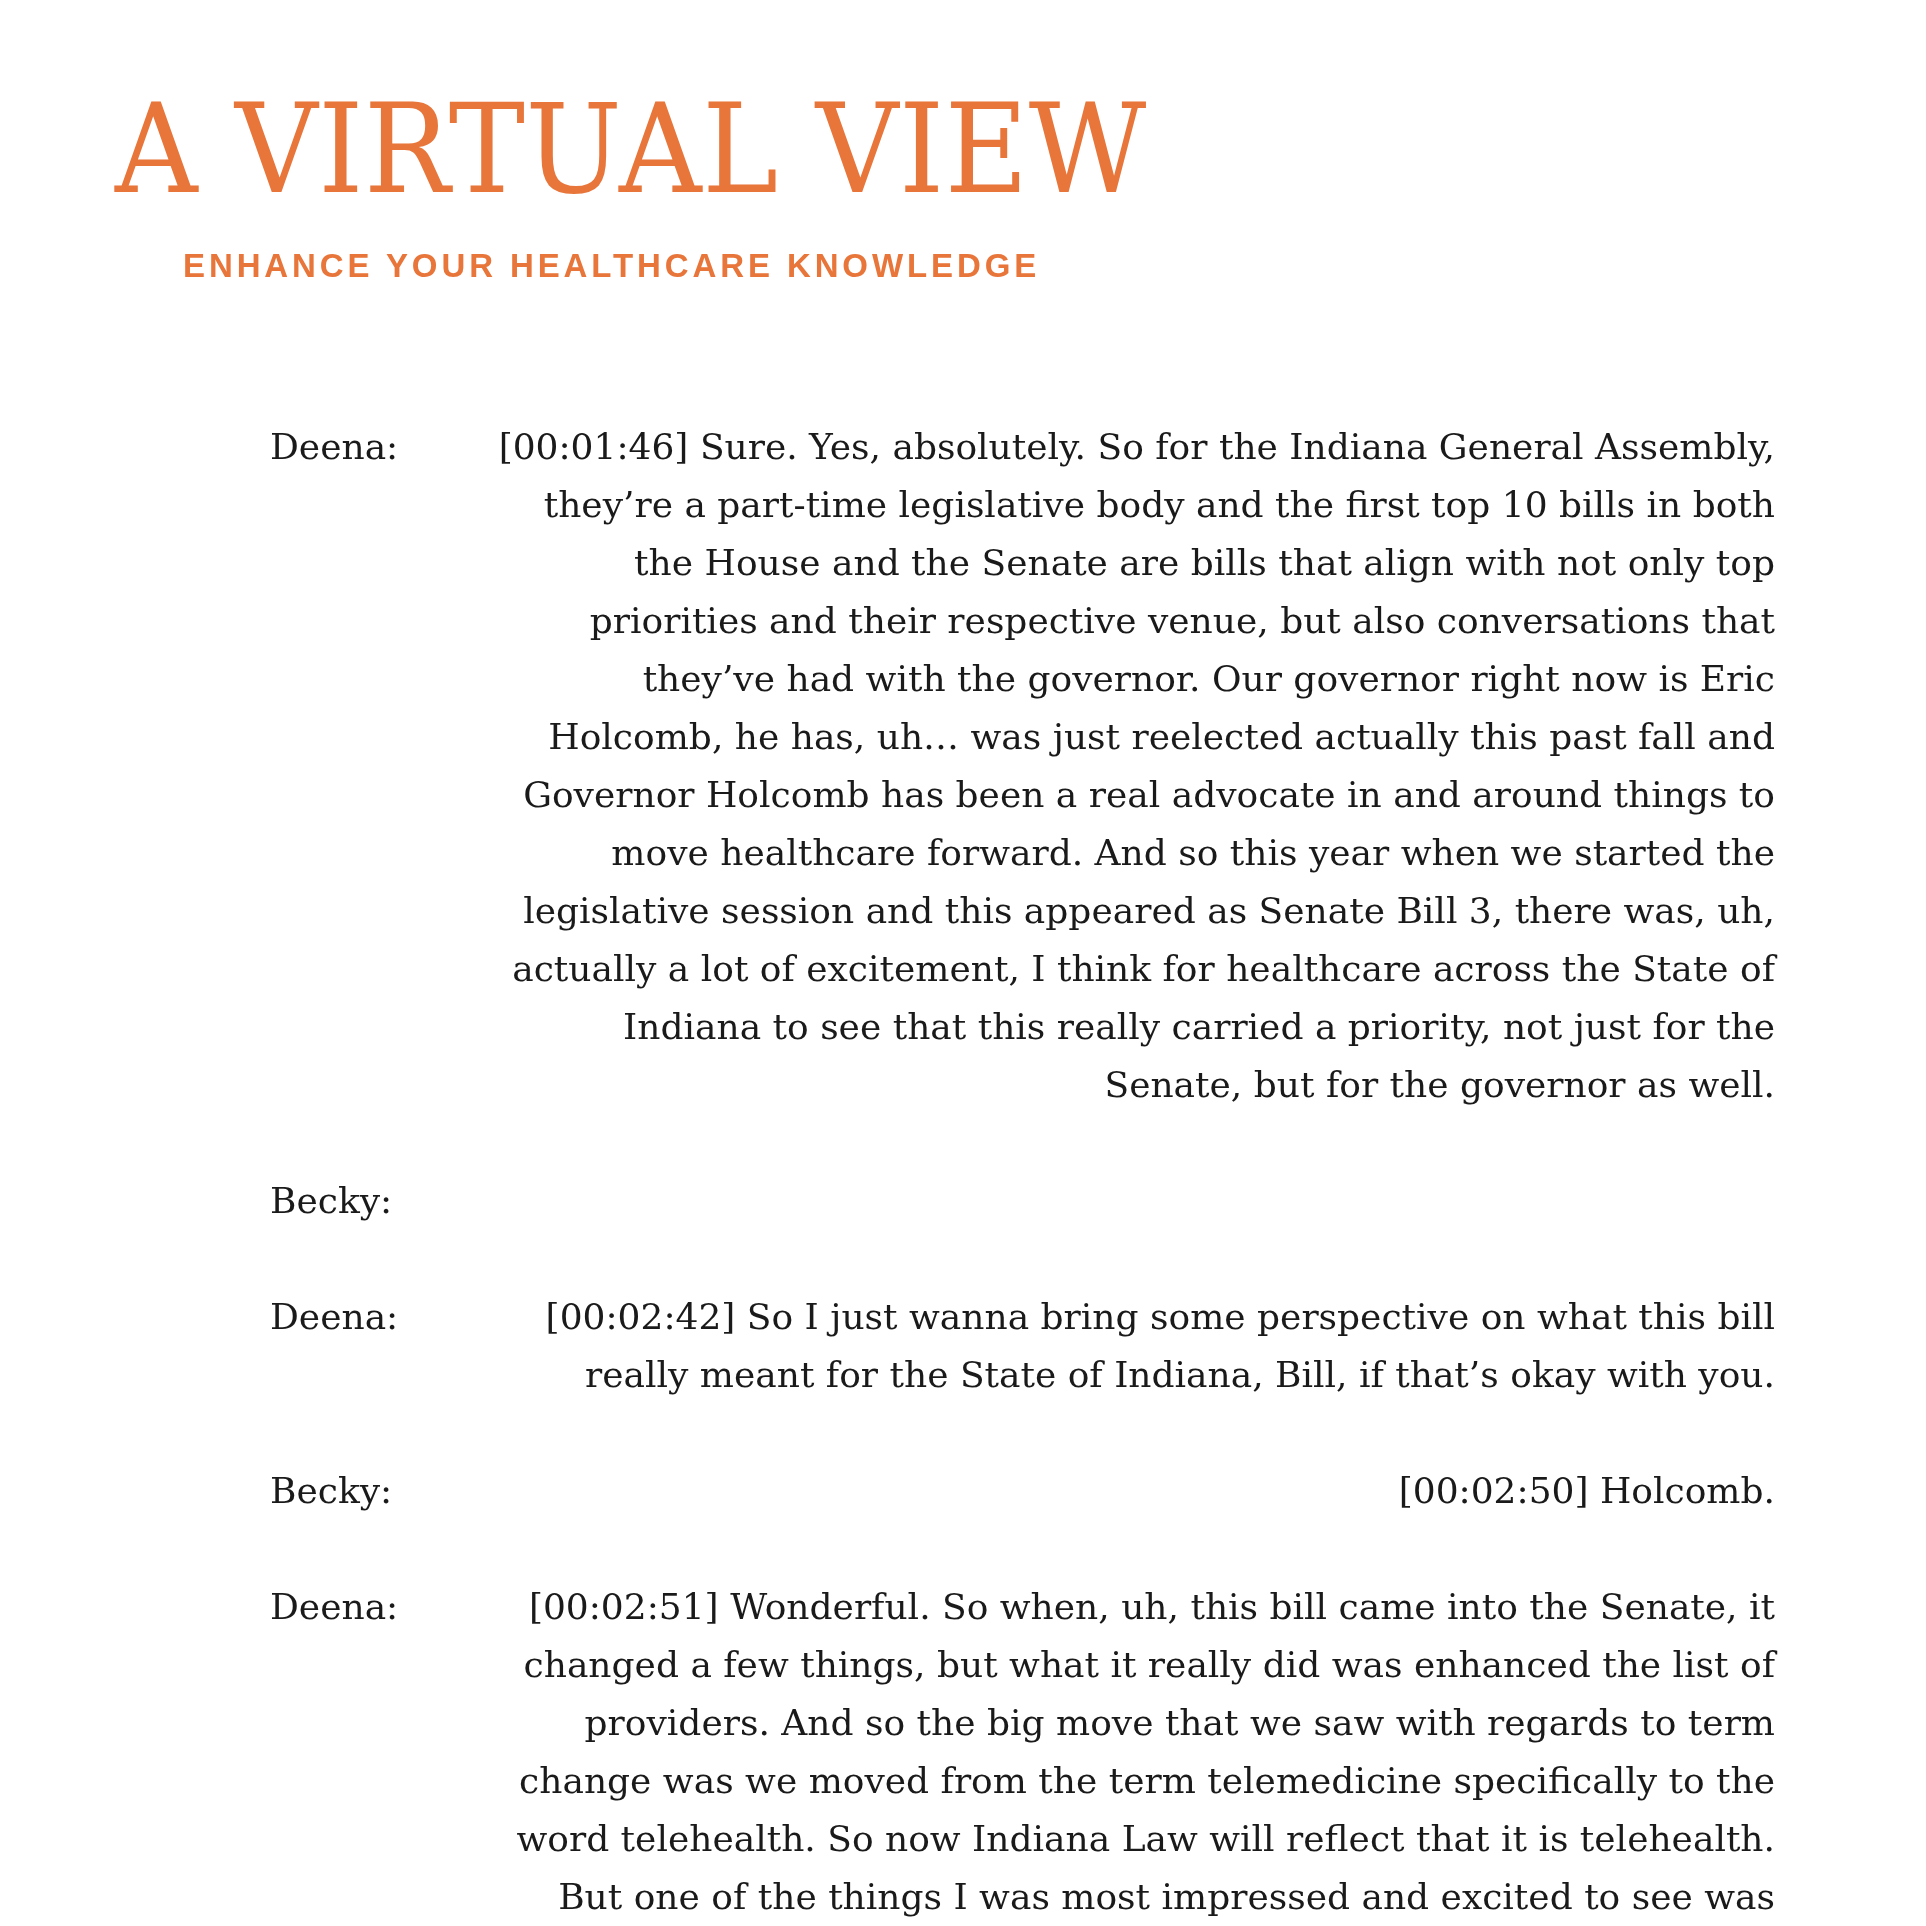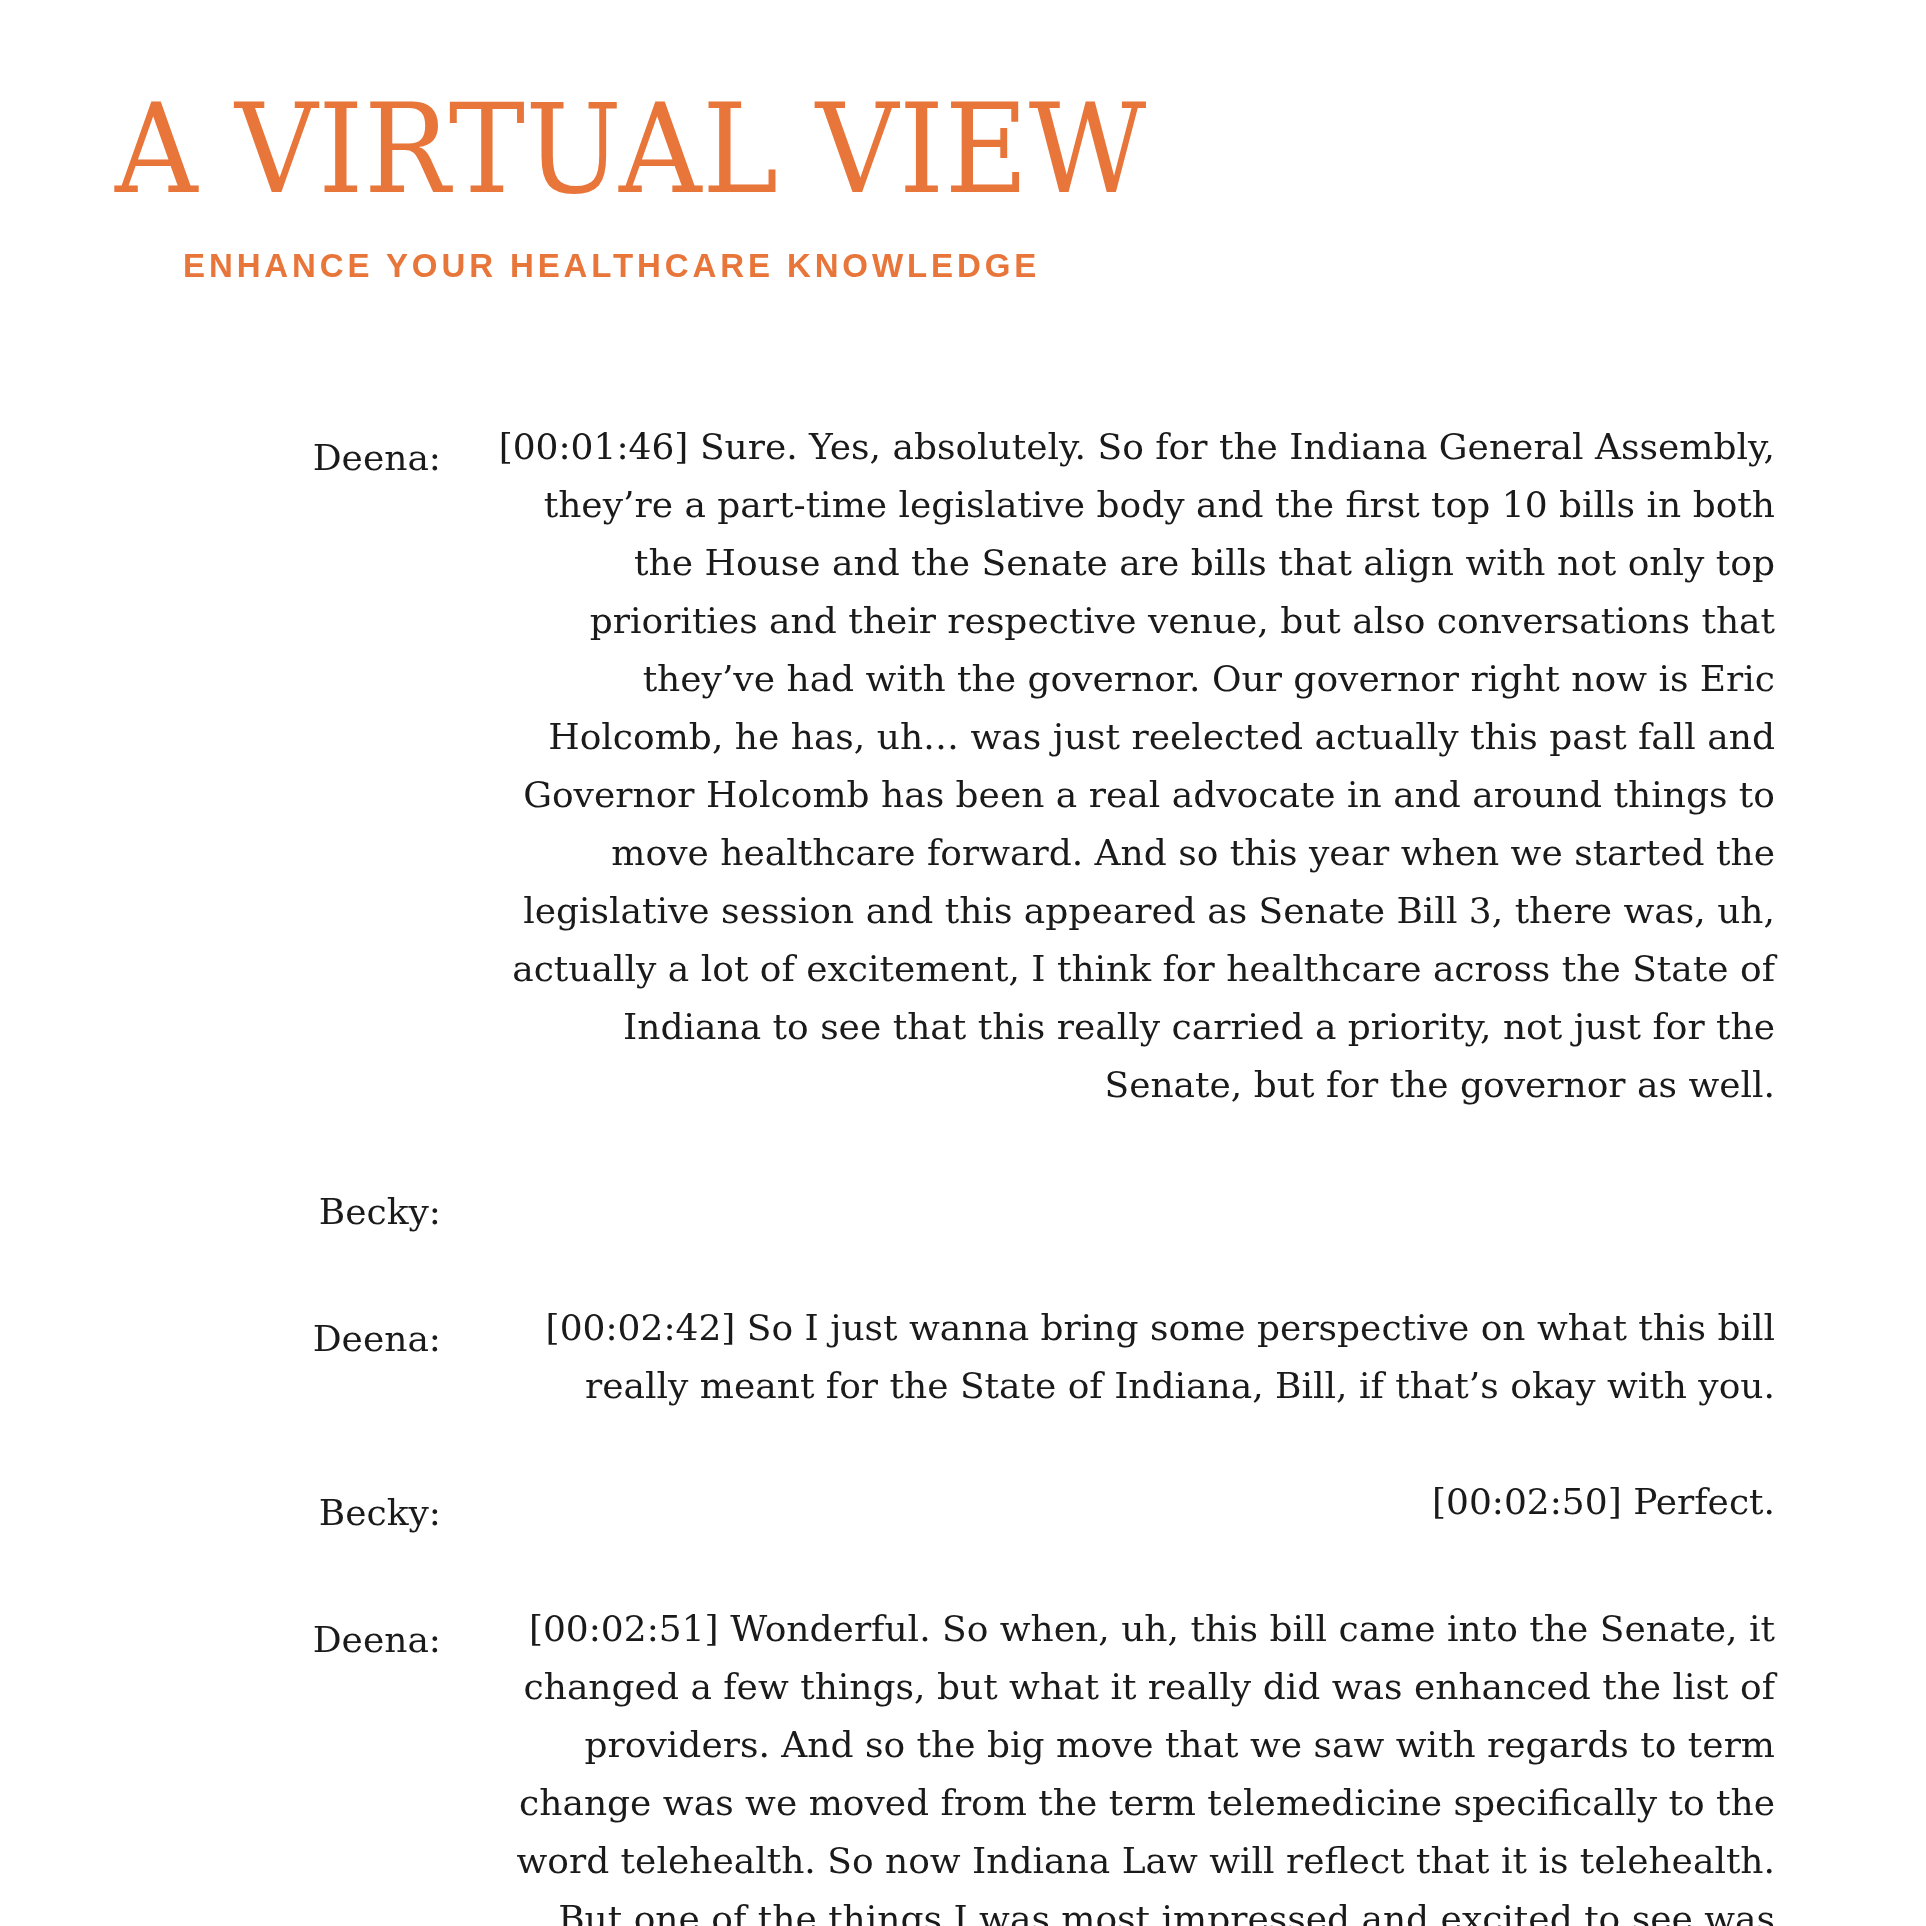--- a/index.html
+++ b/index.html
@@ -49,23 +49,22 @@
     color:#1A1A1A;
   }
   .entry{
     display:grid;
     grid-template-columns:171px 1283px;
     column-gap:51px;
     margin-bottom:58px;
   }
   .entry:last-child{margin-bottom:0;}
   .speaker{
-    text-align:right;
+    text-align:left;
     white-space:nowrap;
-    margin-top:11px;
   }
   .para{
     margin:0;
     text-align:right;
   }
 </style>
 </head>
 <body>
 
 <div class="page">
@@ -84,21 +83,21 @@
       <div class="speaker">Becky:</div>
     </div>
 
     <div class="entry">
       <div class="speaker">Deena:</div>
       <p class="para"><span>[00:02:42]</span> <span>So I just wanna bring some perspective on what this bill really meant for the State of Indiana, Bill, if that’s okay with you.</span></p>
     </div>
 
     <div class="entry">
       <div class="speaker">Becky:</div>
-      <p class="para"><span>[00:02:50]</span> <span>Perfect.</span></p>
+      <p class="para"><span>[00:02:50]</span> <span>Holcomb.</span></p>
     </div>
 
     <div class="entry">
       <div class="speaker">Deena:</div>
       <p class="para"><span>[00:02:51]</span> <span>Wonderful. So when, uh, this bill came into the Senate, it changed a few things, but what it really did was enhanced the list of providers. And so the big move that we saw with regards to term change was we moved from the term telemedicine specifically to the word telehealth. So now Indiana Law will reflect that it is telehealth. But one of the things I was most impressed and excited to see was the additional list of licensed practitioners, able to engage in telehealth. And that included athletic trainers, chiropractors, dental hygienists, dentist, diabetic educators, dieticians, genetic counselors, which we’ve been watching for, of course physicians and nurses, we saw occupational therapists as well as behavioral health and human services professionals.</span></p>
     </div>
 
   </div>
 
 </div>

